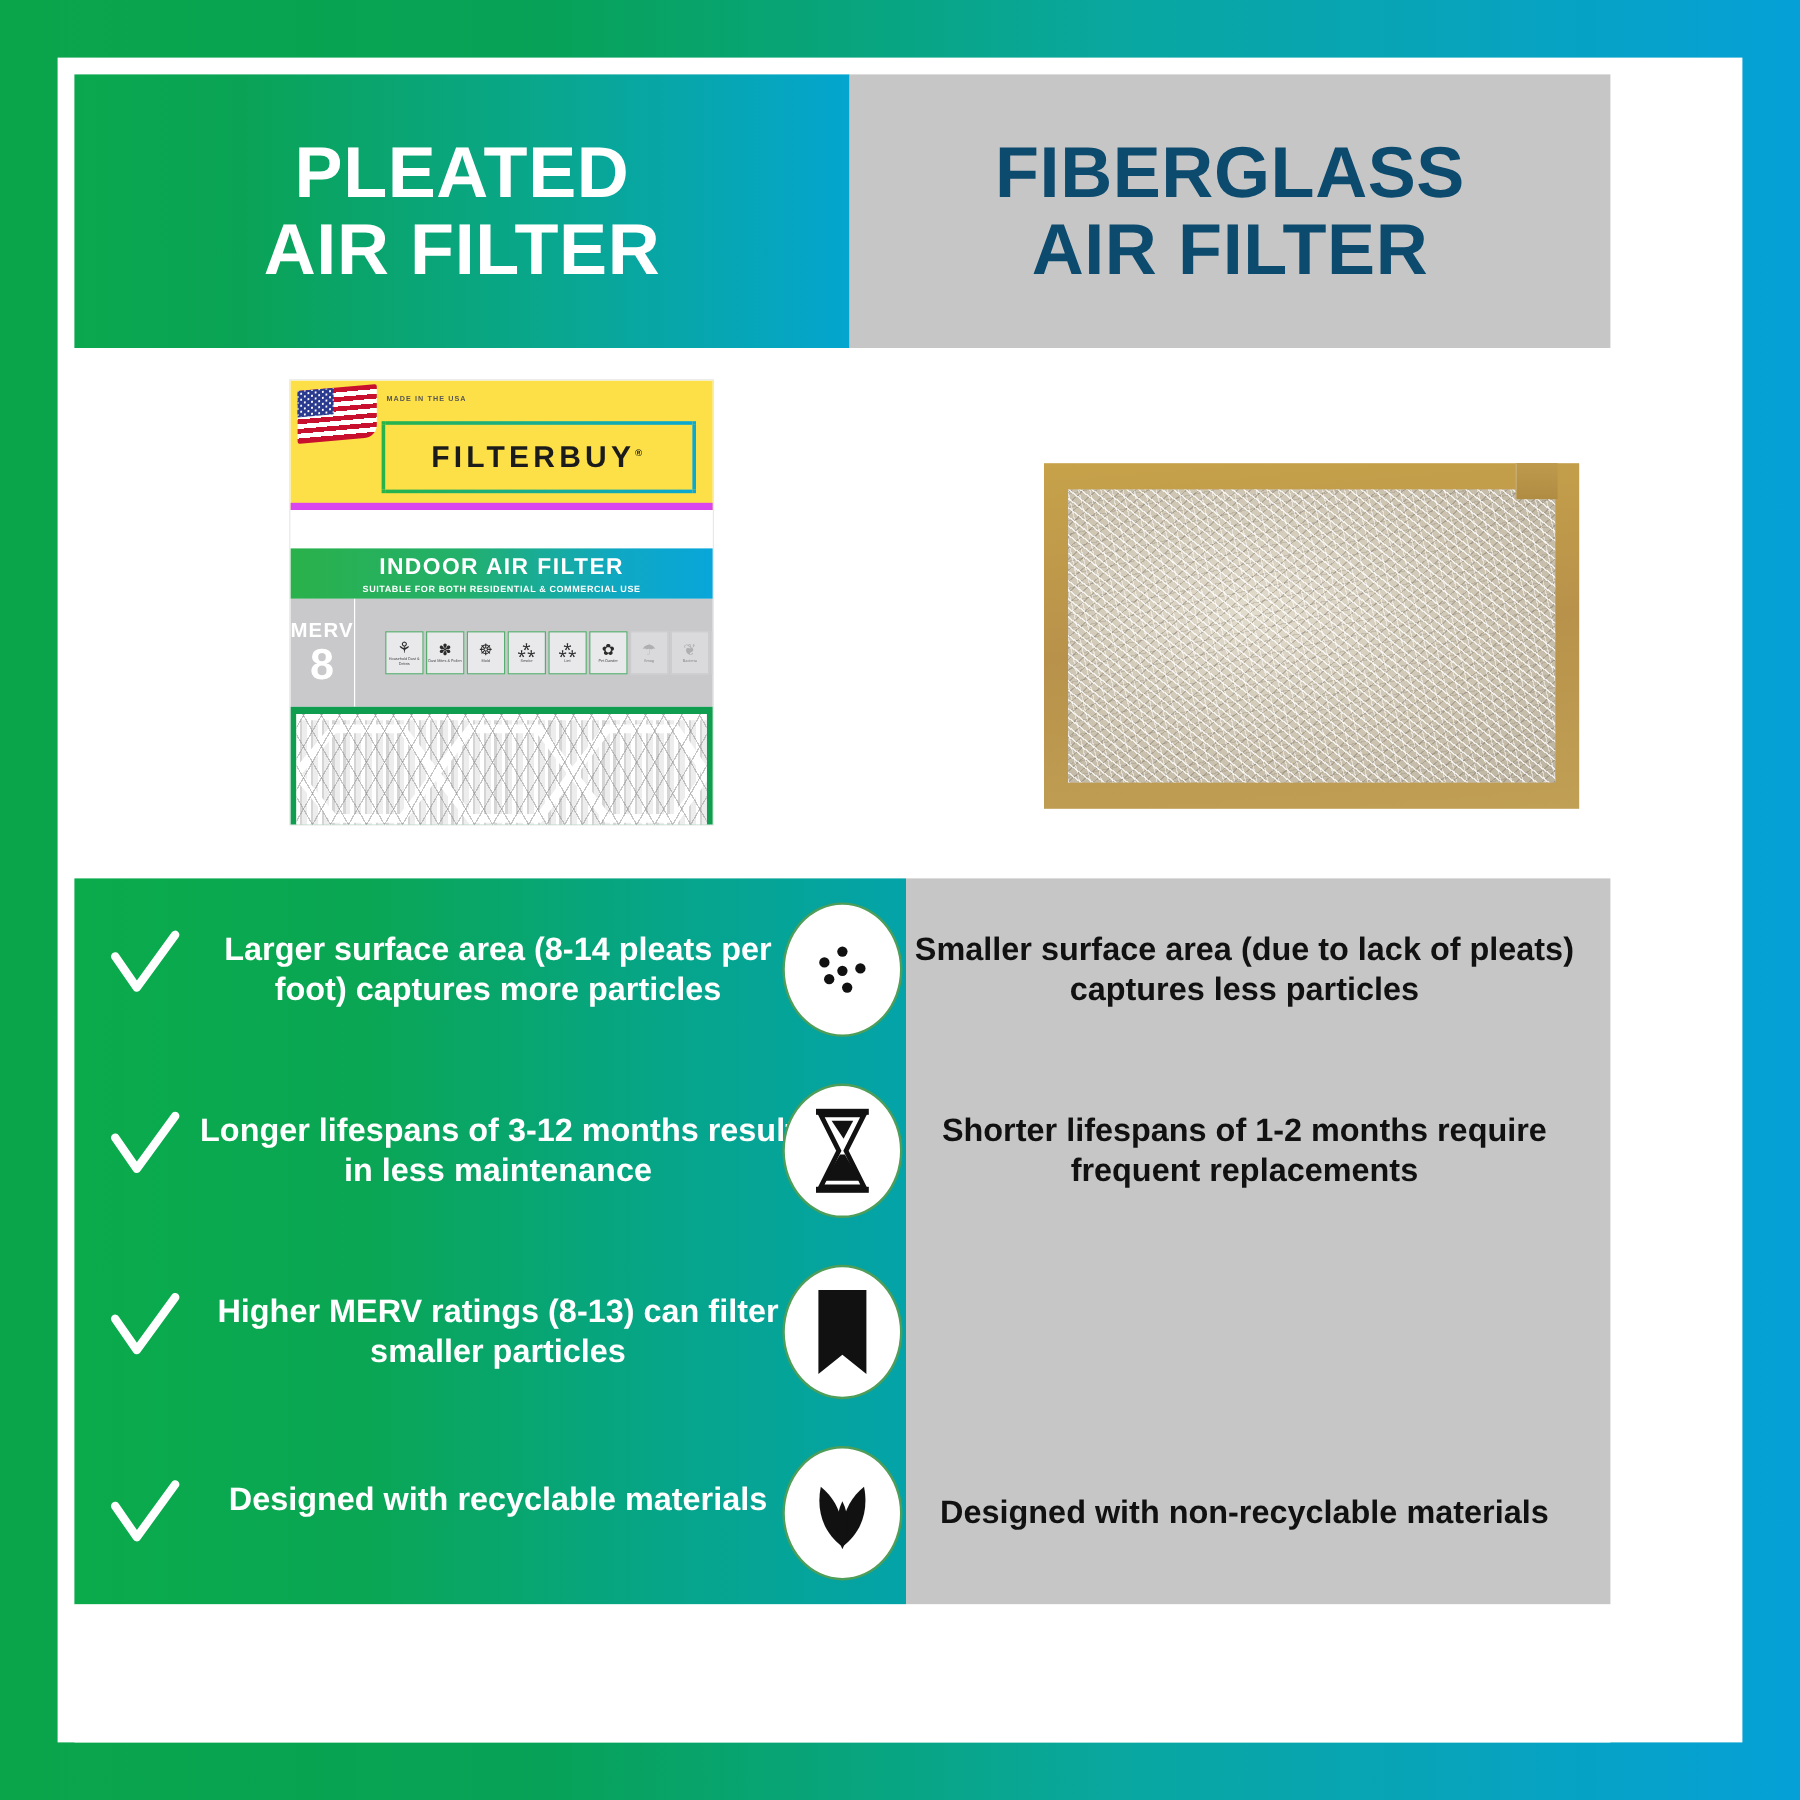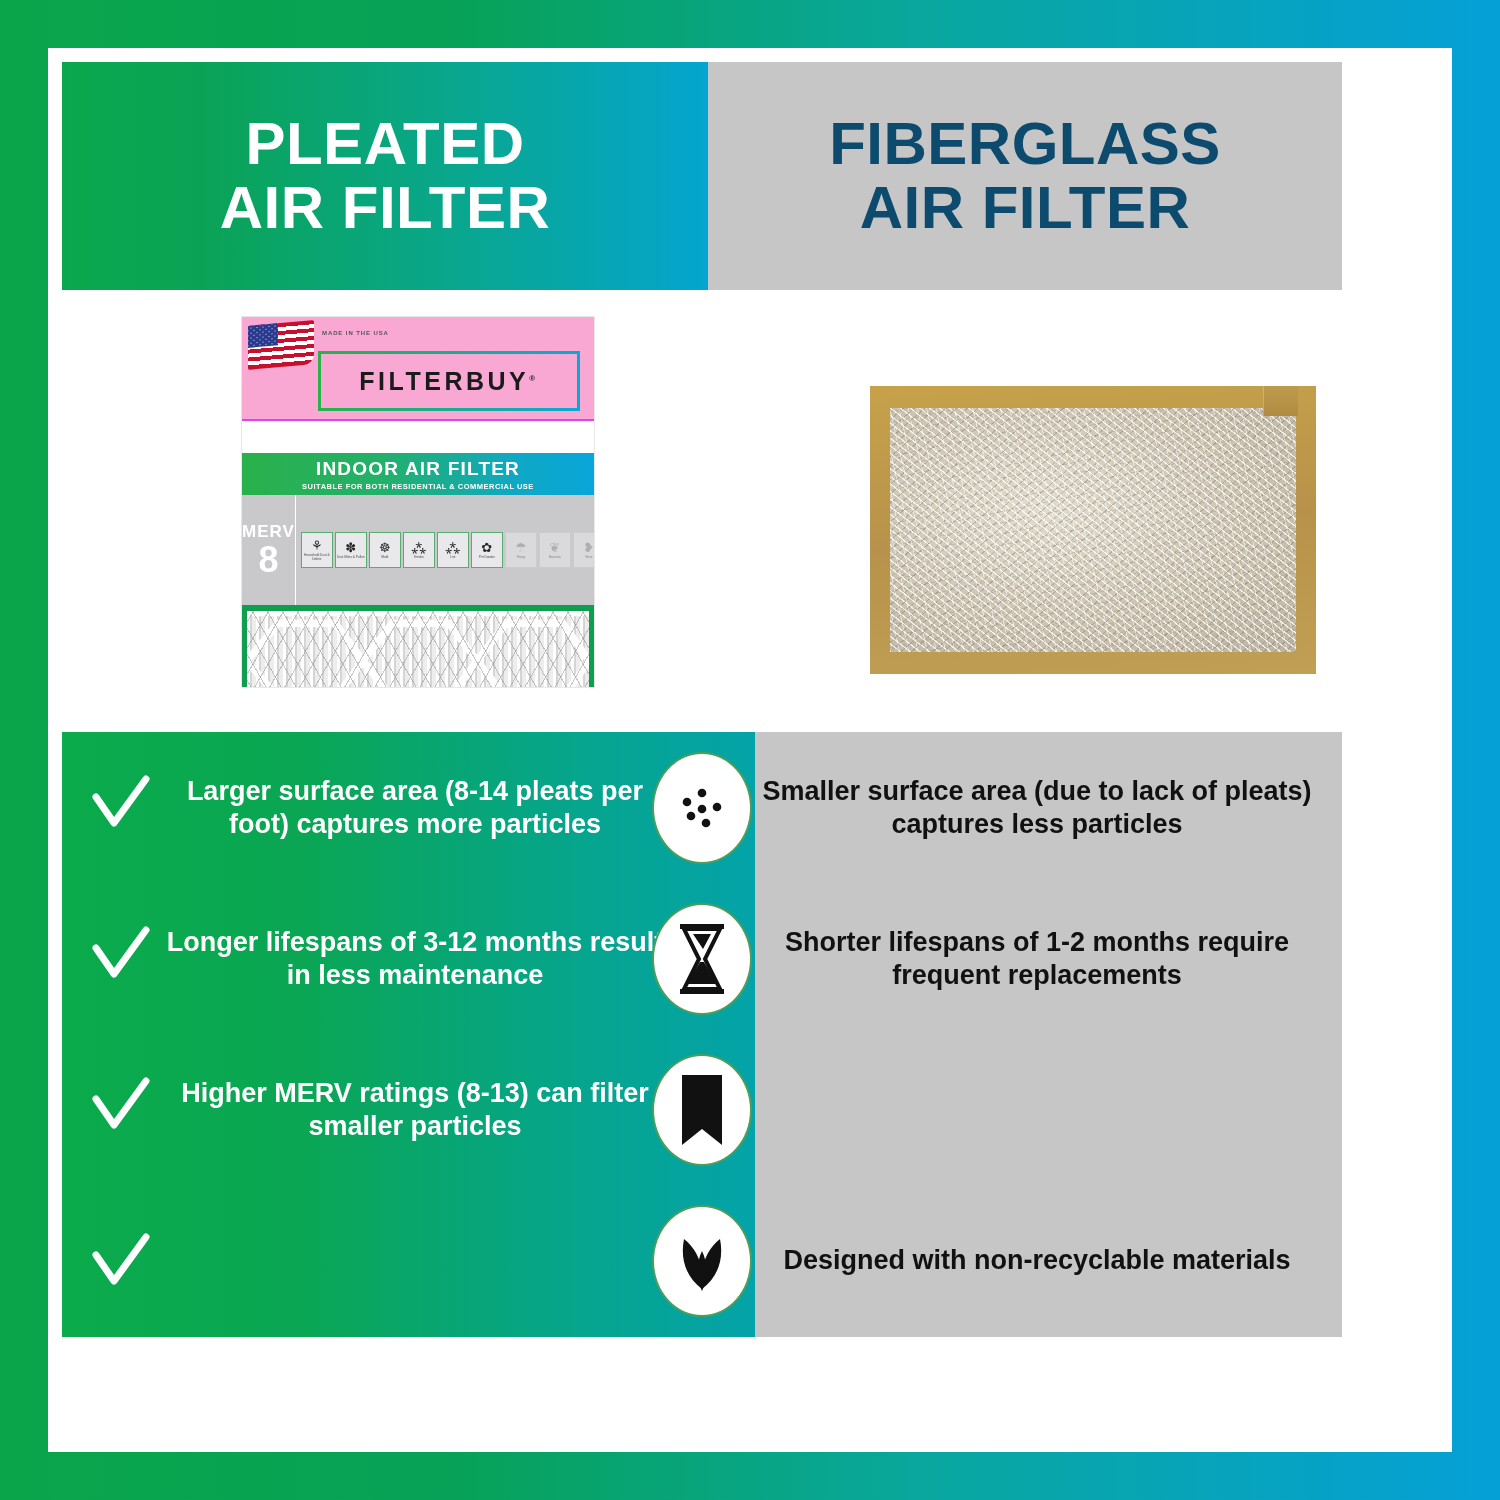--- a/index.html
+++ b/index.html
@@ -55,22 +55,22 @@
 
   
   #pleated-box{
     position:absolute;left:180px;top:27px;width:352px;height:370px;
     background:#ffffff;
     box-shadow:0 0 0 1px #e8e8e8;
     overflow:hidden;
     font-family:"Liberation Sans", sans-serif;
   }
   .box-top{
-    position:relative;height:102px;background:#f9a8d4;
-    border-bottom:2px solid #d946ef;
+    position:relative;height:102px;background:#fde047;
+    border-bottom:6px solid #d946ef;
   }
   .flag{
     position:absolute;left:6px;top:6px;width:66px;height:44px;
     background:
       linear-gradient(180deg,
         #c8102e 0 9%, #ffffff 9% 18%, #c8102e 18% 27%, #ffffff 27% 36%,
         #c8102e 36% 45%, #ffffff 45% 54%, #c8102e 54% 63%, #ffffff 63% 72%,
         #c8102e 72% 81%, #ffffff 81% 90%, #c8102e 90% 100%);
     border-radius:2px 2px 10px 2px;
     transform:skewY(-5deg);
@@ -103,21 +103,21 @@
   .band-green{
     height:42px;
     background:linear-gradient(90deg,#2ab14b 0%,#23b06a 40%,#0fa8c4 78%,#08a6da 100%);
     color:#fff;text-align:center;
     display:flex;flex-direction:column;align-items:center;justify-content:center;margin-top:32px;
   }
   .band-green .b1{font-size:19px;font-weight:bold;letter-spacing:1.2px;}
   .band-green .b2{font-size:7.5px;font-weight:bold;letter-spacing:0.5px;margin-top:2px;}
 
   .grey-panel{
-    position:relative;height:110px;background:#c9c9cc;display:flex;
+    position:relative;height:90px;background:#c9c9cc;display:flex;gap:20px;
   }
   .merv-cell{
     width:72px;border-right:1px solid #ffffff;
     display:flex;flex-direction:column;align-items:center;justify-content:center;
     color:#ffffff;
   }
   .merv-cell .m1{font-size:17px;font-weight:bold;letter-spacing:1px;}
   .merv-cell .m2{font-size:36px;font-weight:bold;line-height:1;}
   .grey-right{flex:1;display:flex;flex-direction:column;}
   .std-row{height:42px;display:flex;border-bottom:1px solid #ffffff;}
@@ -423,20 +423,21 @@
           </div>
         </div>
       </div>
       <div class="row" style="top: 453px;">
         <div class="cell cell-left">
           <div class="check">
             <svg width="58" height="56" viewBox="0 0 58 56">
               <path d="M4,22 L22,48 L54,4" fill="none" stroke="#ffffff" stroke-width="7" stroke-linecap="round" stroke-linejoin="round"></path>
             </svg>
           </div>
+          <div class="txt">Designed with recyclable materials</div>
         </div>
         <div class="mid">
           <div class="badge">
             <svg width="64" height="64" viewBox="0 0 64 64">
               <path d="M32,60 C16,48 10,30 14,10 C24,18 31,30 32,44 Z" fill="#111"></path>
               <path d="M32,60 C48,48 54,30 50,10 C40,18 33,30 32,44 Z" fill="#111"></path>
               <path d="M32,62 C26,50 26,34 32,22 C38,34 38,50 32,62 Z" fill="#111"></path>
             </svg>
           </div>
         </div>

